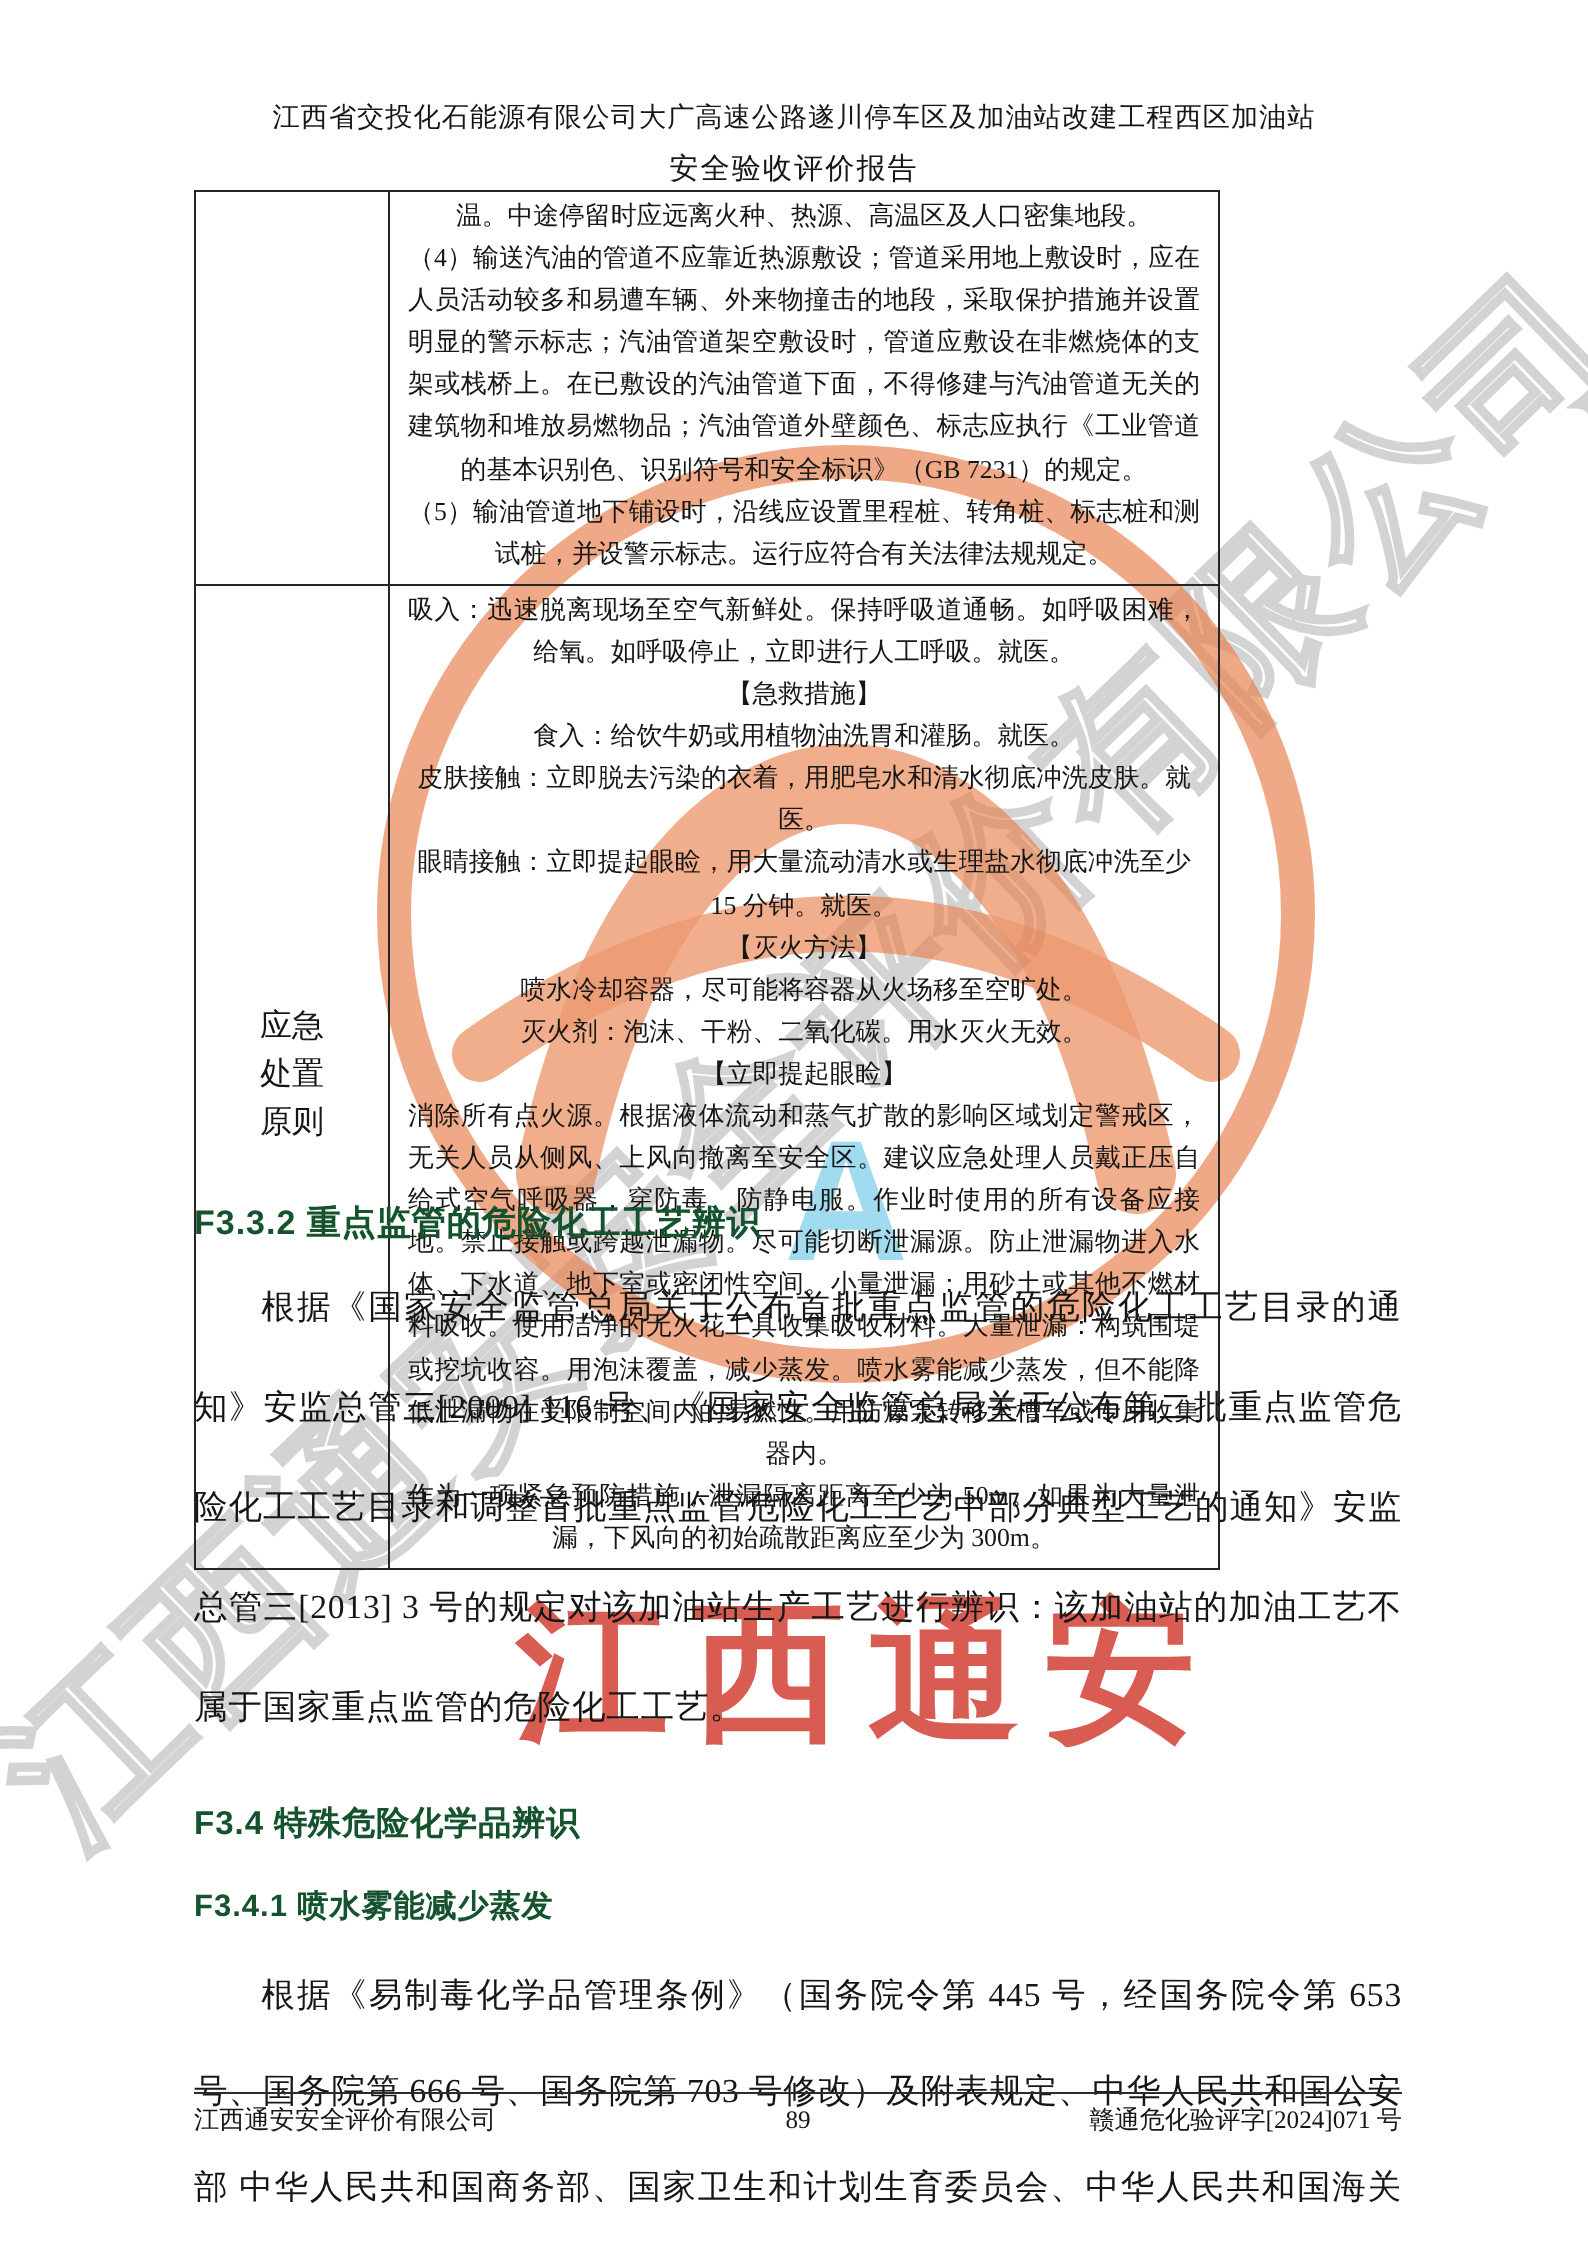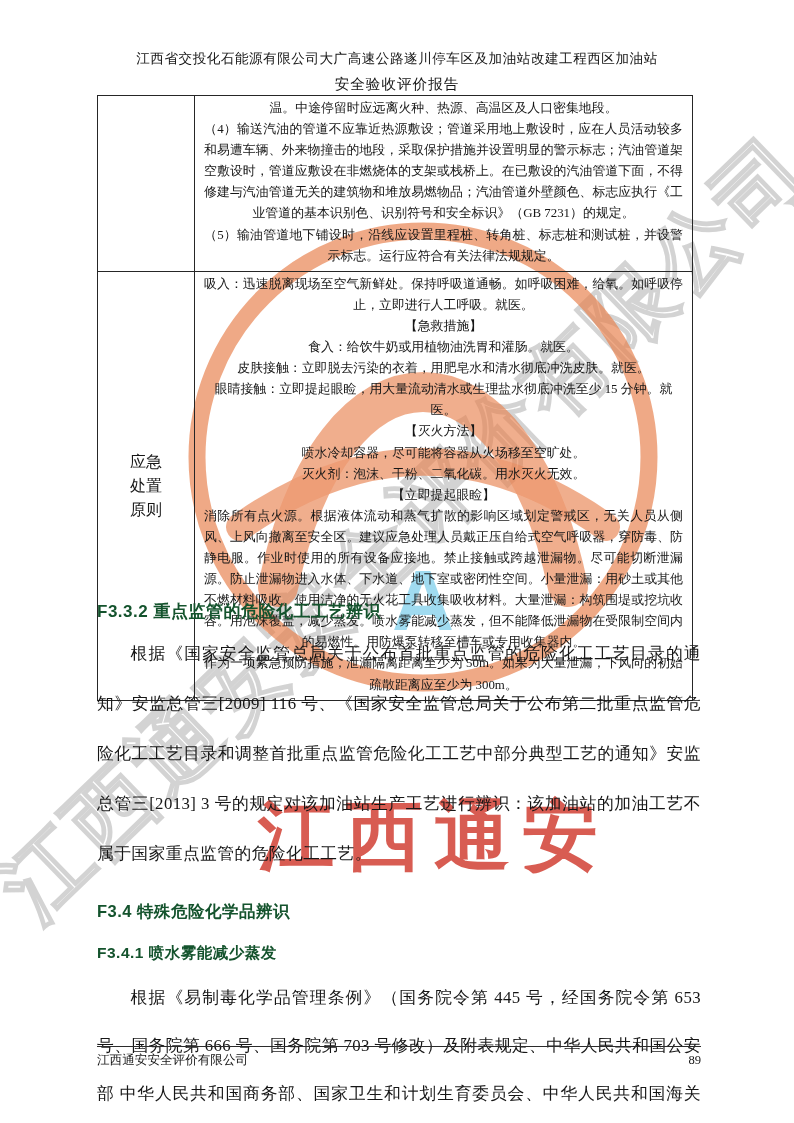--- a/index.html
+++ b/index.html
@@ -27,21 +27,21 @@
     color:rgba(207,56,44,0.82);
     margin-top:24px;
   }
   
   .content { position:absolute; inset:0; z-index:1; }
   .doc-header { position:absolute; top:50px; left:0; right:0; text-align:center; }
   .doc-header .l1 { font-size:13.6px; letter-spacing:0.5px; }
   .doc-header .l2 { font-size:14.6px; margin-top:7px; letter-spacing:1px; }
 
   .tbl {
-    position:absolute; left:97px; top:95px; width:596px;
+    position:absolute; left:97px; top:95px; width:513px;
     border:1.6px solid #262626; box-sizing:border-box;
     font-size:12.9px; line-height:21.1px;
   }
   .trow { display:flex; }
   .trow + .trow { border-top:1.6px solid #262626; }
   .tlabel {
     width:97px; flex:0 0 97px; border-right:1.6px solid #262626;
     display:flex; align-items:center; justify-content:center;
     text-align:center; white-space:pre-line; font-size:16px; line-height:24px;
     box-sizing:border-box;
@@ -132,16 +132,17 @@
       <div class="para">根据《国家安全监管总局关于公布首批重点监管的危险化工工艺目录的通知》安监总管三[2009] 116 号、《国家安全监管总局关于公布第二批重点监管危险化工工艺目录和调整首批重点监管危险化工工艺中部分典型工艺的通知》安监总管三[2013] 3 号的规定对该加油站生产工艺进行辨识：该加油站的加油工艺不属于国家重点监管的危险化工工艺。</div>
       <div class="hd hd2">F3.4 特殊危险化学品辨识</div>
       <div class="hd hd3">F3.4.1 喷水雾能减少蒸发</div>
       <div class="para p2">根据《易制毒化学品管理条例》（国务院令第 445 号，经国务院令第 653 号、国务院第 666 号、国务院第 703 号修改）及附表规定、中华人民共和国公安部 中华人民共和国商务部、国家卫生和计划生育委员会、中华人民共和国海关总署、国家安全生产监督管理总局、国家食品药品监督管理总局《关</div>
     </div>
 
     <div class="doc-footer-rule"></div>
     <div class="doc-footer">
       <div class="fl">江西通安安全评价有限公司</div>
       <div class="fc">89</div>
+      <div class="fr">赣通危化验评字[2024]071 号</div>
     </div>
 
   </div>
 </div>
 
 </body></html>

